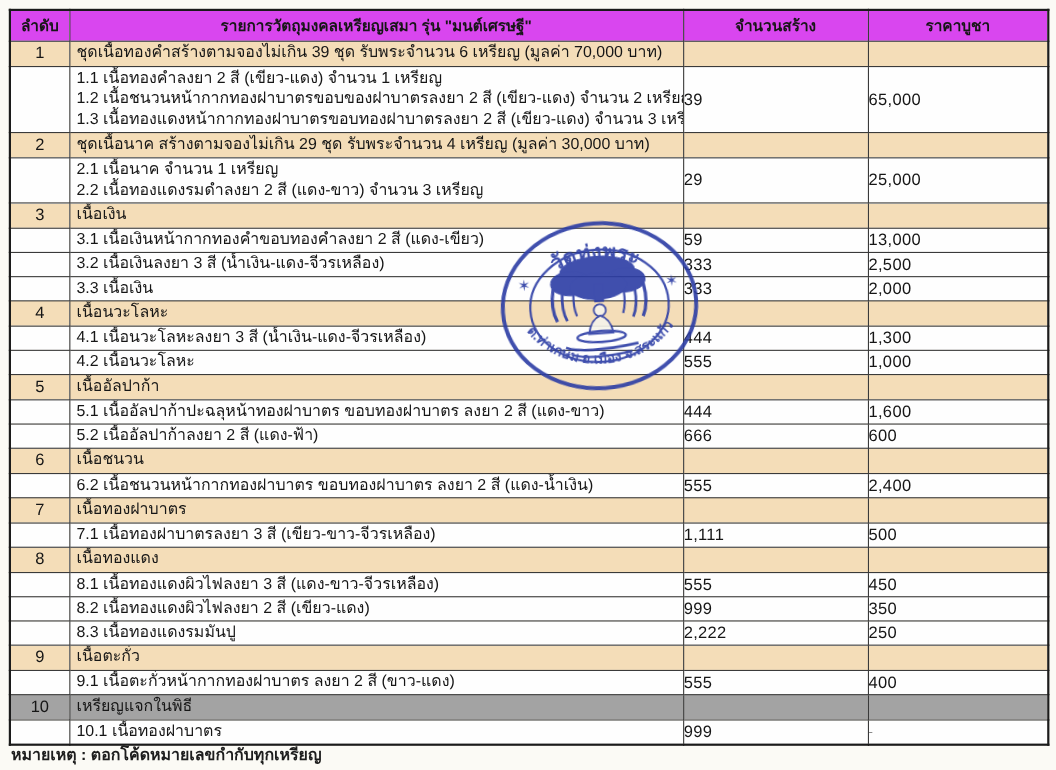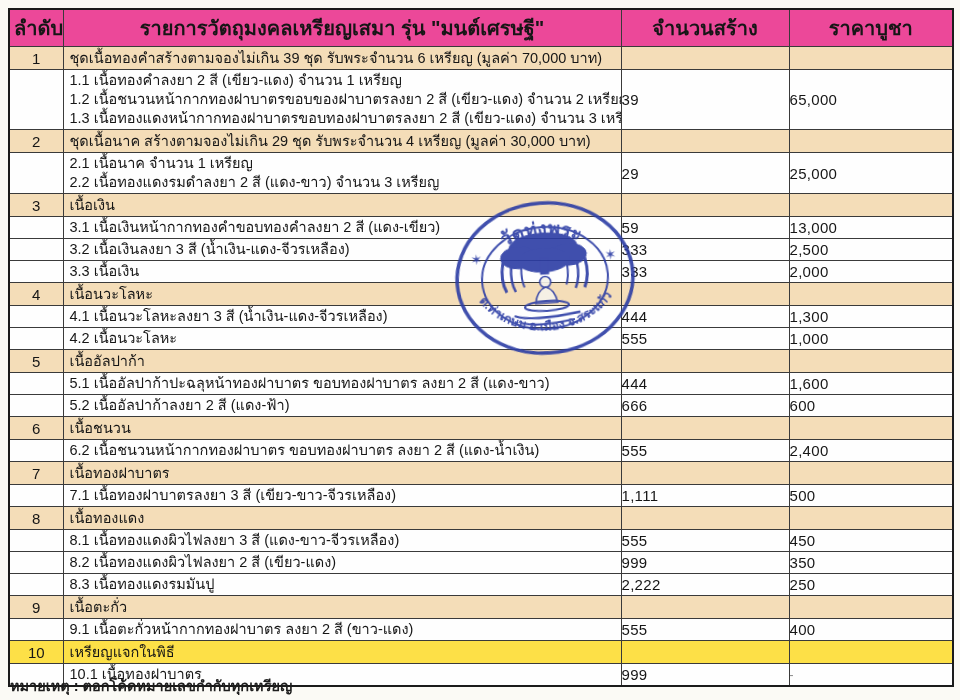--- a/index.html
+++ b/index.html
@@ -15,27 +15,27 @@
     position:absolute; left:8px; top:8px; width:944px;
     border-collapse:collapse; table-layout:fixed;
     border:2px solid #1b1b1b;
   }
   th, td {
     border:1px solid #3a3a3a;
     vertical-align:middle;
     overflow:hidden;
   }
   thead th {
-    height:28px; background:#ec4899;
-    font-size:20px; font-weight:bold; text-align:center;
+    height:28px; background:#d946ef;
+    font-size:14px; font-weight:bold; text-align:center;
     padding:2px 4px;
   }
   tr.row-group { background:#f4ddb8; }
   tr.row-group td { height:23px; }
-  tr.row-ceremony { background:#fde047; }
+  tr.row-ceremony { background:#a3a3a3; }
   tr.row-ceremony td { height:23px; }
   tr.row-sub { background:#fefefe; }
   tr.row-sub td { height:22px; }
   td.c-no { text-align:center; font-size:15px; padding:1px 2px; }
   td.c-item { padding:1px 6px; font-size:14.5px;margin-left:12px; }
   td.c-item .line { line-height:19px; white-space:nowrap; }
   td.c-qty, td.c-price { font-size:15px; letter-spacing:.3px; }
   .note {
     position:absolute; left:10px; top:674px;
     font-size:14.5px; color:#1d1d1d;font-weight:bold;

